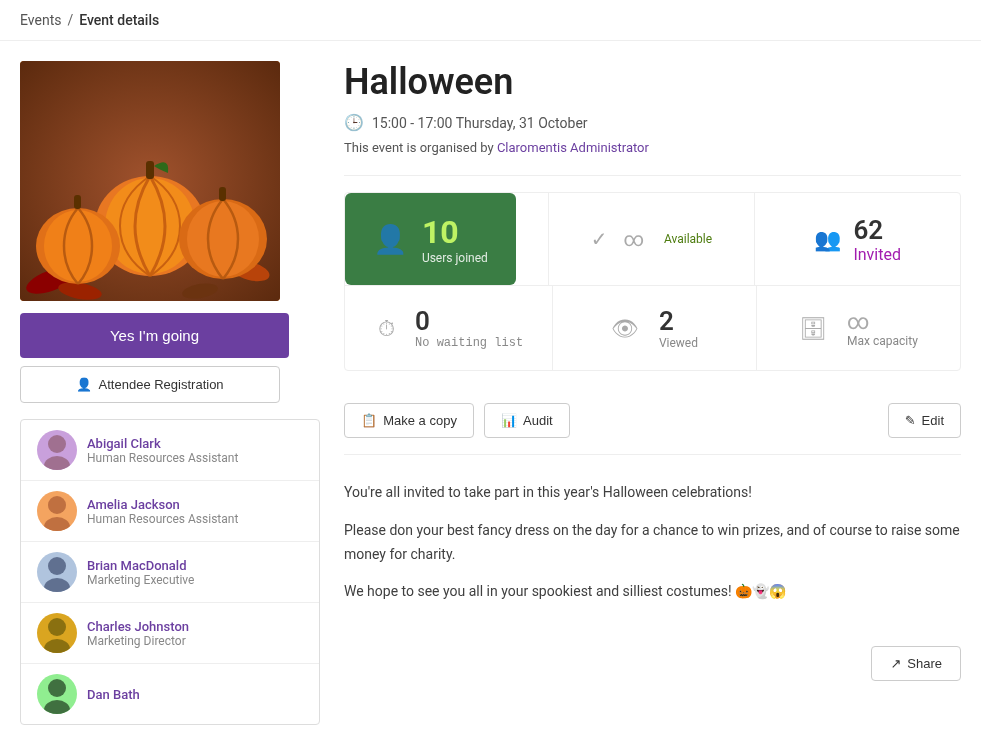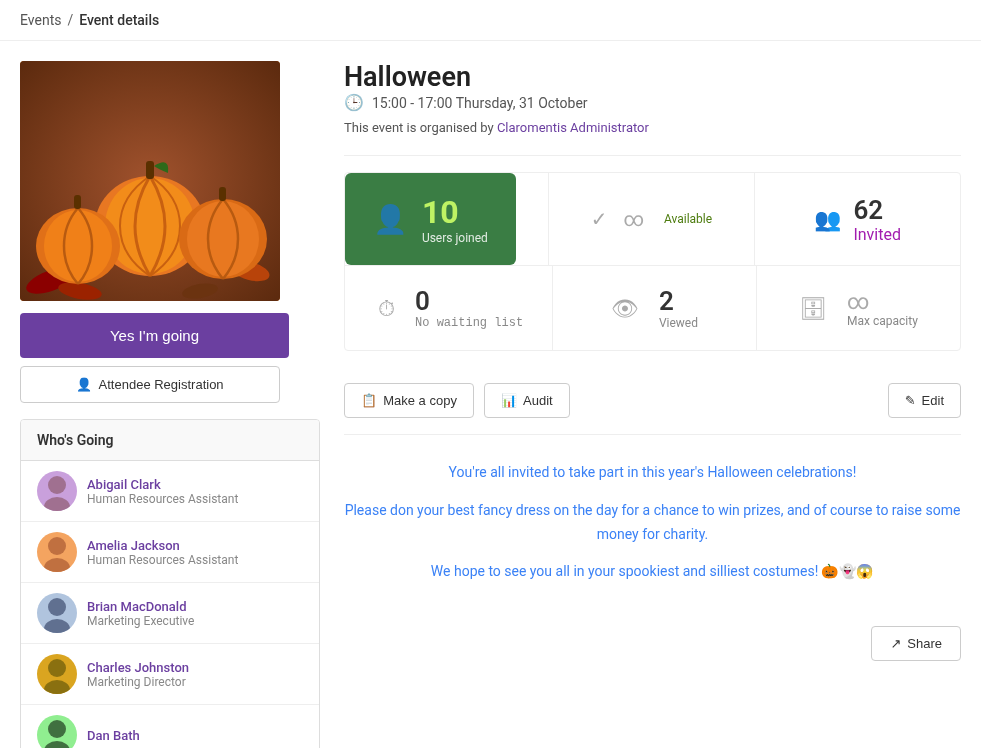--- a/index.html
+++ b/index.html
@@ -148,23 +148,24 @@
     .attendee-role {
       color: #888;
       font-size: 12px;
     }
 
     .right-panel {
       flex: 1;
     }
 
     .event-title {
-      font-size: 27px;
+      font-size: 36px;
       font-weight: 600;
       color: #222;
+      margin-bottom: 10px;
     }
 
     .event-time {
       display: flex;
       align-items: center;
       gap: 8px;
       color: #555;
       font-size: 14px;
       margin-bottom: 8px;
     }
@@ -236,22 +237,21 @@
       background: #fff;
       border-radius: 4px;
       font-size: 13px;
       cursor: pointer;
       color: #333;
     }
 
     .event-description {
       padding: 10px 0;
       line-height: 1.7;
-      color: #3b82f6;
-      text-align: center;
+      color: #404040;
     }
 
     .event-description p {
       margin-bottom: 14px;
     }
 
     .share-btn {
       float: right;
       margin-top: 10px;
       display: flex;
@@ -324,21 +324,20 @@
     <button class="yes-going-btn">
       <span>Yes I'm going</span>
     </button>
 
     <button class="attendee-reg-btn">
       <span>👤</span>
       <span>Attendee Registration</span>
     </button>
 
     <div class="whos-going">
-      <div class="whos-going-header">Who's Going</div>
       <ul class="attendee-list">
 
         <li class="attendee-item">
           <div class="avatar" style="background:#c9a0dc;">
             <svg viewBox="0 0 40 40">
                 <circle cx="20" cy="14" r="9" fill="#a07090"></circle>
                 <ellipse cx="20" cy="36" rx="13" ry="10" fill="#a07090"></ellipse>
               </svg>
           </div>
           <div class="attendee-info">

